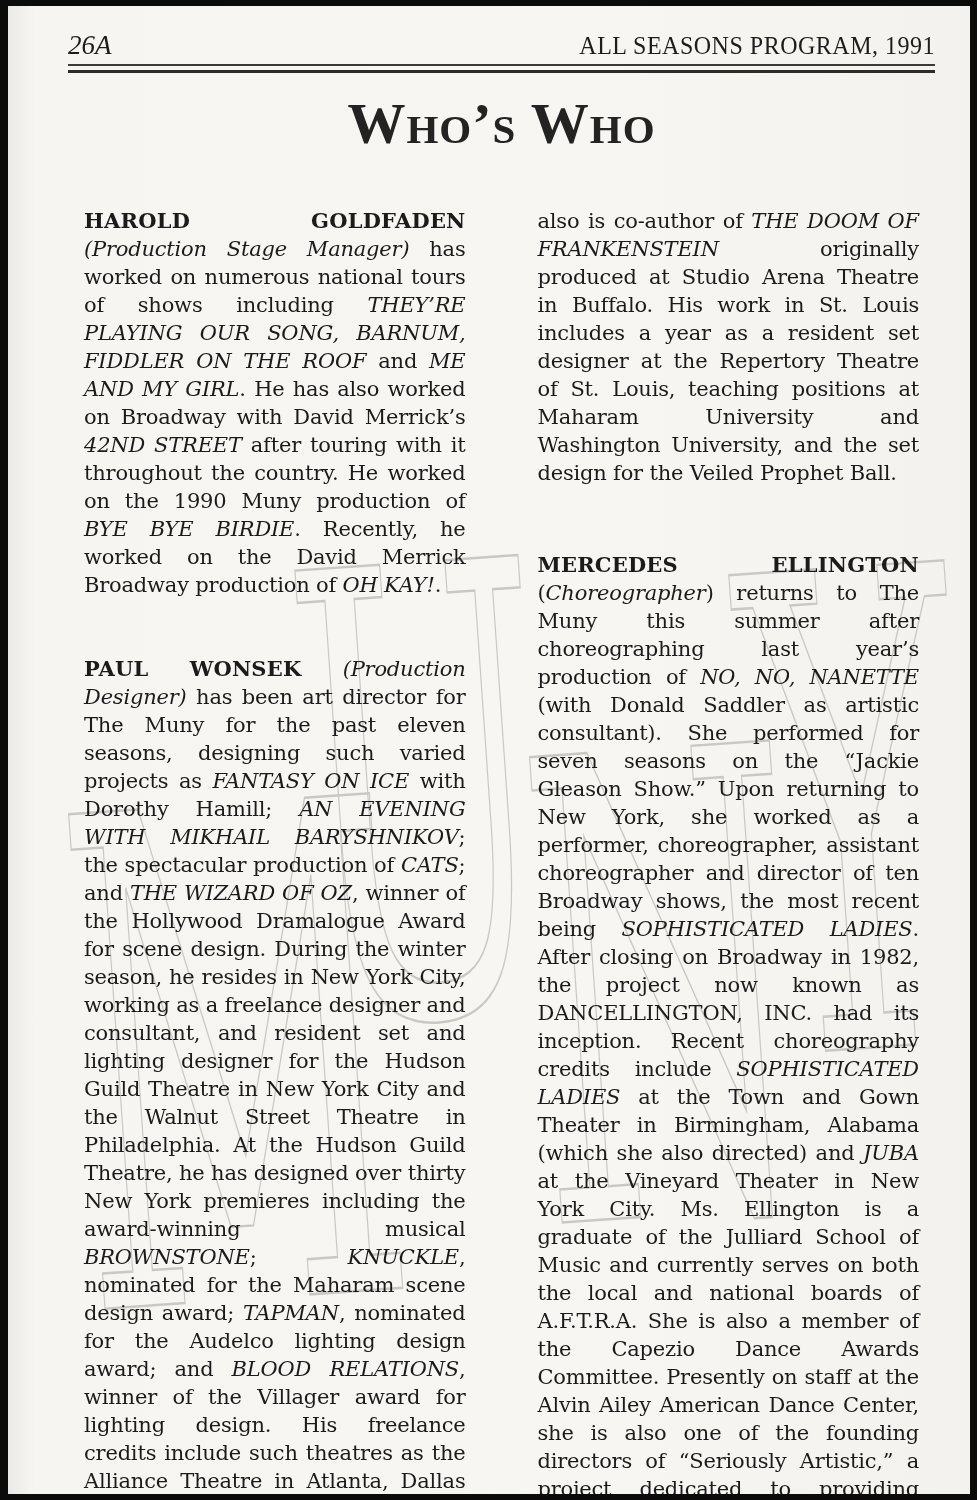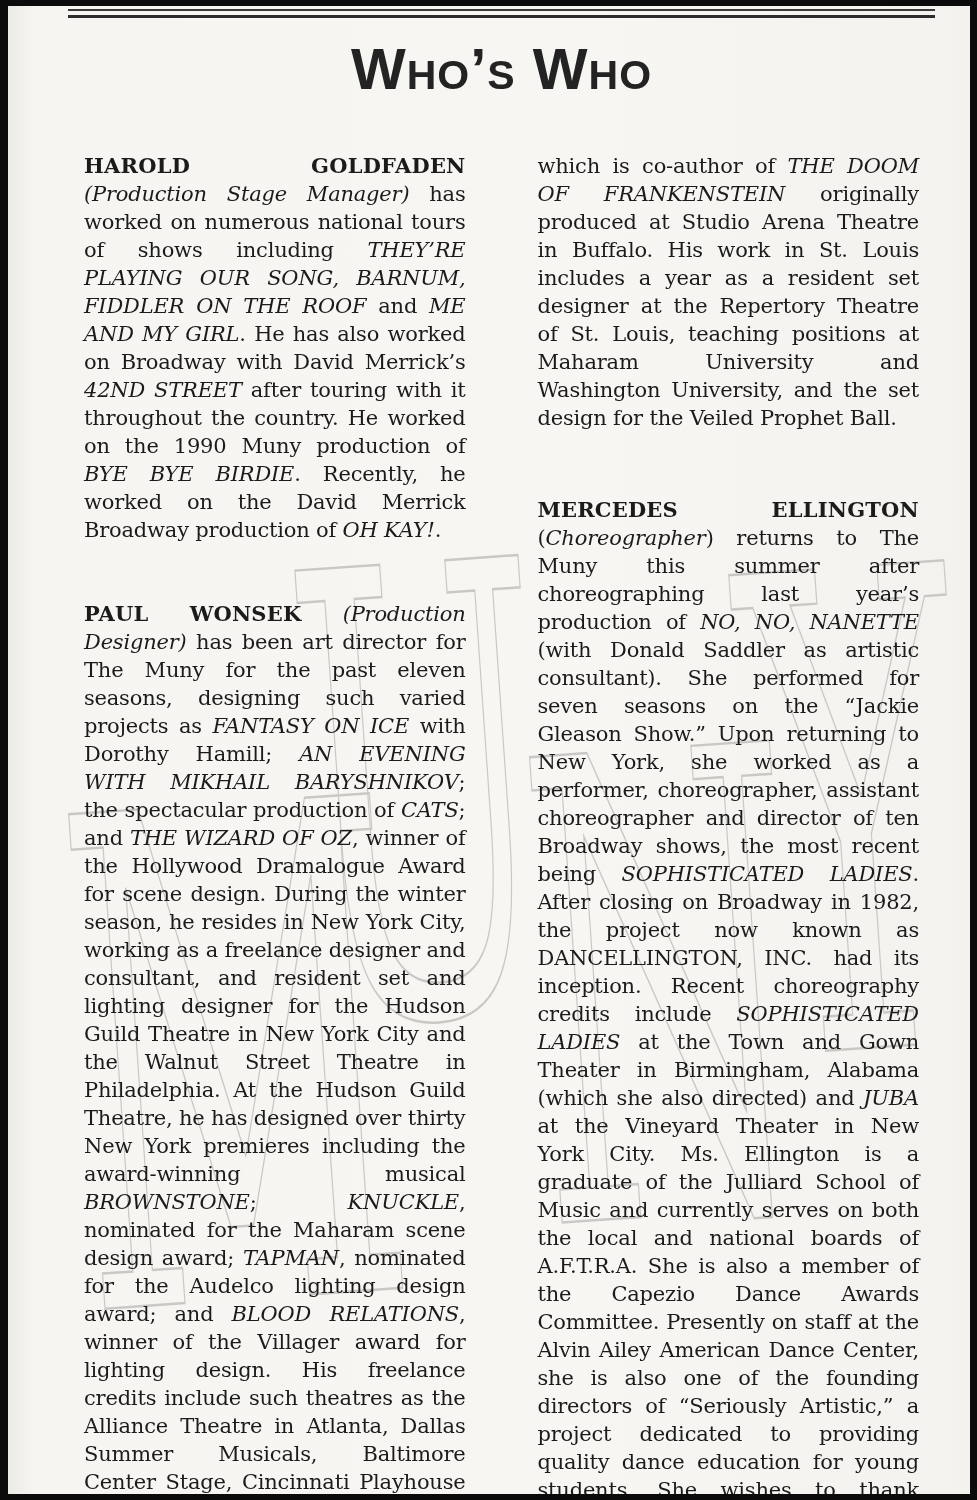--- a/index.html
+++ b/index.html
@@ -40,21 +40,21 @@
     letter-spacing: 0.5px;
     color: #1d1d1d;
     transform: scaleY(1.05);
   }
   .rules { margin-top: 3px; }
   .rule1 { height: 2px; background: #3a3a3a; }
   .rule2 { height: 3px; background: #2c2c2c; margin-top: 4px; }
   
   .title {
     text-align: center;
-    font-family: Liberation Sans, sans-serif;
+    font-family: Liberation Serif, serif;
     font-weight: bold;
     font-variant: small-caps;
     font-size: 58px;
     letter-spacing: 1px;
     color: #232323;
     margin-top: 22px;
     line-height: 1;
   }
   
   .cols {
@@ -105,32 +105,36 @@
 
   <div class="watermark">
     <span class="wm-m">M</span>
     <span class="wm-u">U</span>
     <span class="wm-n">N</span>
     <span class="wm-y">Y</span>
   </div>
 
   <div class="content">
 
+    <div class="hdr">
+      <span class="pageno">26A</span>
+      <span class="prog">ALL SEASONS PROGRAM,  1991</span>
+    </div>
     <div class="rules">
       <div class="rule1"></div>
       <div class="rule2"></div>
     </div>
 
     <div class="title">Who’s Who</div>
 
     <div class="cols">
       <div class="col left">
         <p class="first"><span class="b">HAROLD GOLDFADEN </span><span class="i">(Production Stage Manager)</span><span> has worked on numerous national tours of shows including </span><span class="i">THEY’RE PLAYING OUR SONG, BARNUM, FIDDLER ON THE ROOF</span><span> and </span><span class="i">ME AND MY GIRL</span><span>.  He has also worked on Broadway with David Merrick’s </span><span class="i">42ND STREET</span><span> after touring with it throughout the country. He worked on the 1990 Muny production of </span><span class="i">BYE BYE BIRDIE</span><span>. Recently, he worked on the David Merrick Broadway production of </span><span class="i">OH KAY!</span><span>.</span></p>
         <p><span class="b">PAUL WONSEK </span><span class="i">(Production Designer)</span><span> has been art director for The Muny for the past eleven seasons, designing such varied projects as </span><span class="i">FANTASY ON ICE</span><span> with Dorothy Hamill; </span><span class="i">AN EVENING WITH MIKHAIL BARYSHNIKOV</span><span>; the spectacular production of </span><span class="i">CATS</span><span>; and </span><span class="i">THE WIZARD OF OZ</span><span>, winner of the Hollywood Dramalogue Award for scene design.  During the winter season, he resides in New York City, working as a freelance designer and consultant, and resident set and lighting designer for the Hudson Guild Theatre in New York City and the Walnut Street Theatre in Philadelphia.  At the Hudson Guild Theatre, he has designed over thirty New York premieres including the award-winning musical </span><span class="i">BROWNSTONE</span><span>; </span><span class="i">KNUCKLE</span><span>, nominated for the Maharam scene design award; </span><span class="i">TAPMAN</span><span>, nominated for the Audelco lighting design award; and </span><span class="i">BLOOD RELATIONS</span><span>, winner of the Villager award for lighting design. His freelance credits include such theatres as the Alliance Theatre in Atlanta, Dallas Summer Musicals, Baltimore Center Stage, Cincinnati Playhouse In The Park, the Coconut Grove Theatre in Miami, and the Starlight Theatre in Kansas City.  His television clients include </span></p>
       </div>
       <div class="col right">
-        <p class="first"><span>which is co-author of </span><span class="i">THE DOOM OF FRANKENSTEIN</span><span> originally produced at Studio Arena Theatre in Buffalo.  His work in St. Louis includes a year as a resident set designer at the Repertory Theatre of St. Louis, teaching positions at Maharam University and Washington University, and the set design for the Veiled Prophet Ball.</span></p>
+        <p class="first"><span>also is co-author of </span><span class="i">THE DOOM OF FRANKENSTEIN</span><span> originally produced at Studio Arena Theatre in Buffalo.  His work in St. Louis includes a year as a resident set designer at the Repertory Theatre of St. Louis, teaching positions at Maharam University and Washington University, and the set design for the Veiled Prophet Ball.</span></p>
         <p><span class="b">MERCEDES ELLINGTON</span><span> (</span><span class="i">Choreographer</span><span>) returns to The Muny this summer after choreographing last year’s production of </span><span class="i">NO, NO, NANETTE</span><span> (with Donald Saddler as artistic consultant). She performed for seven seasons on the “Jackie Gleason Show.”  Upon returning to New York, she worked as a performer, choreographer, assistant choreographer and director of ten Broadway shows, the most recent being </span><span class="i">SOPHISTICATED LADIES</span><span>.  After closing on Broadway in 1982, the project now known as DANCELLINGTON, INC. had its inception.  Recent choreography credits include </span><span class="i">SOPHISTICATED LADIES</span><span> at the Town and Gown Theater in Birmingham, Alabama (which she also directed) and </span><span class="i">JUBA</span><span> at the Vineyard Theater in New York City. Ms. Ellington is a graduate of the Julliard School of Music and currently serves on both the local and national boards of A.F.T.R.A.  She is also a member of the Capezio Dance Awards Committee.  Presently on staff at the Alvin Ailey American Dance Center, she is also one of the founding directors of “Seriously Artistic,” a project dedicated to providing quality dance education for young students.  She wishes to thank Donald  Saddler and June Taylor, her mentors, and acknowledge the never ending support and love of the Batts family.</span></p>
       </div>
     </div>
 
   </div>
 </div>
 
 </body></html>

